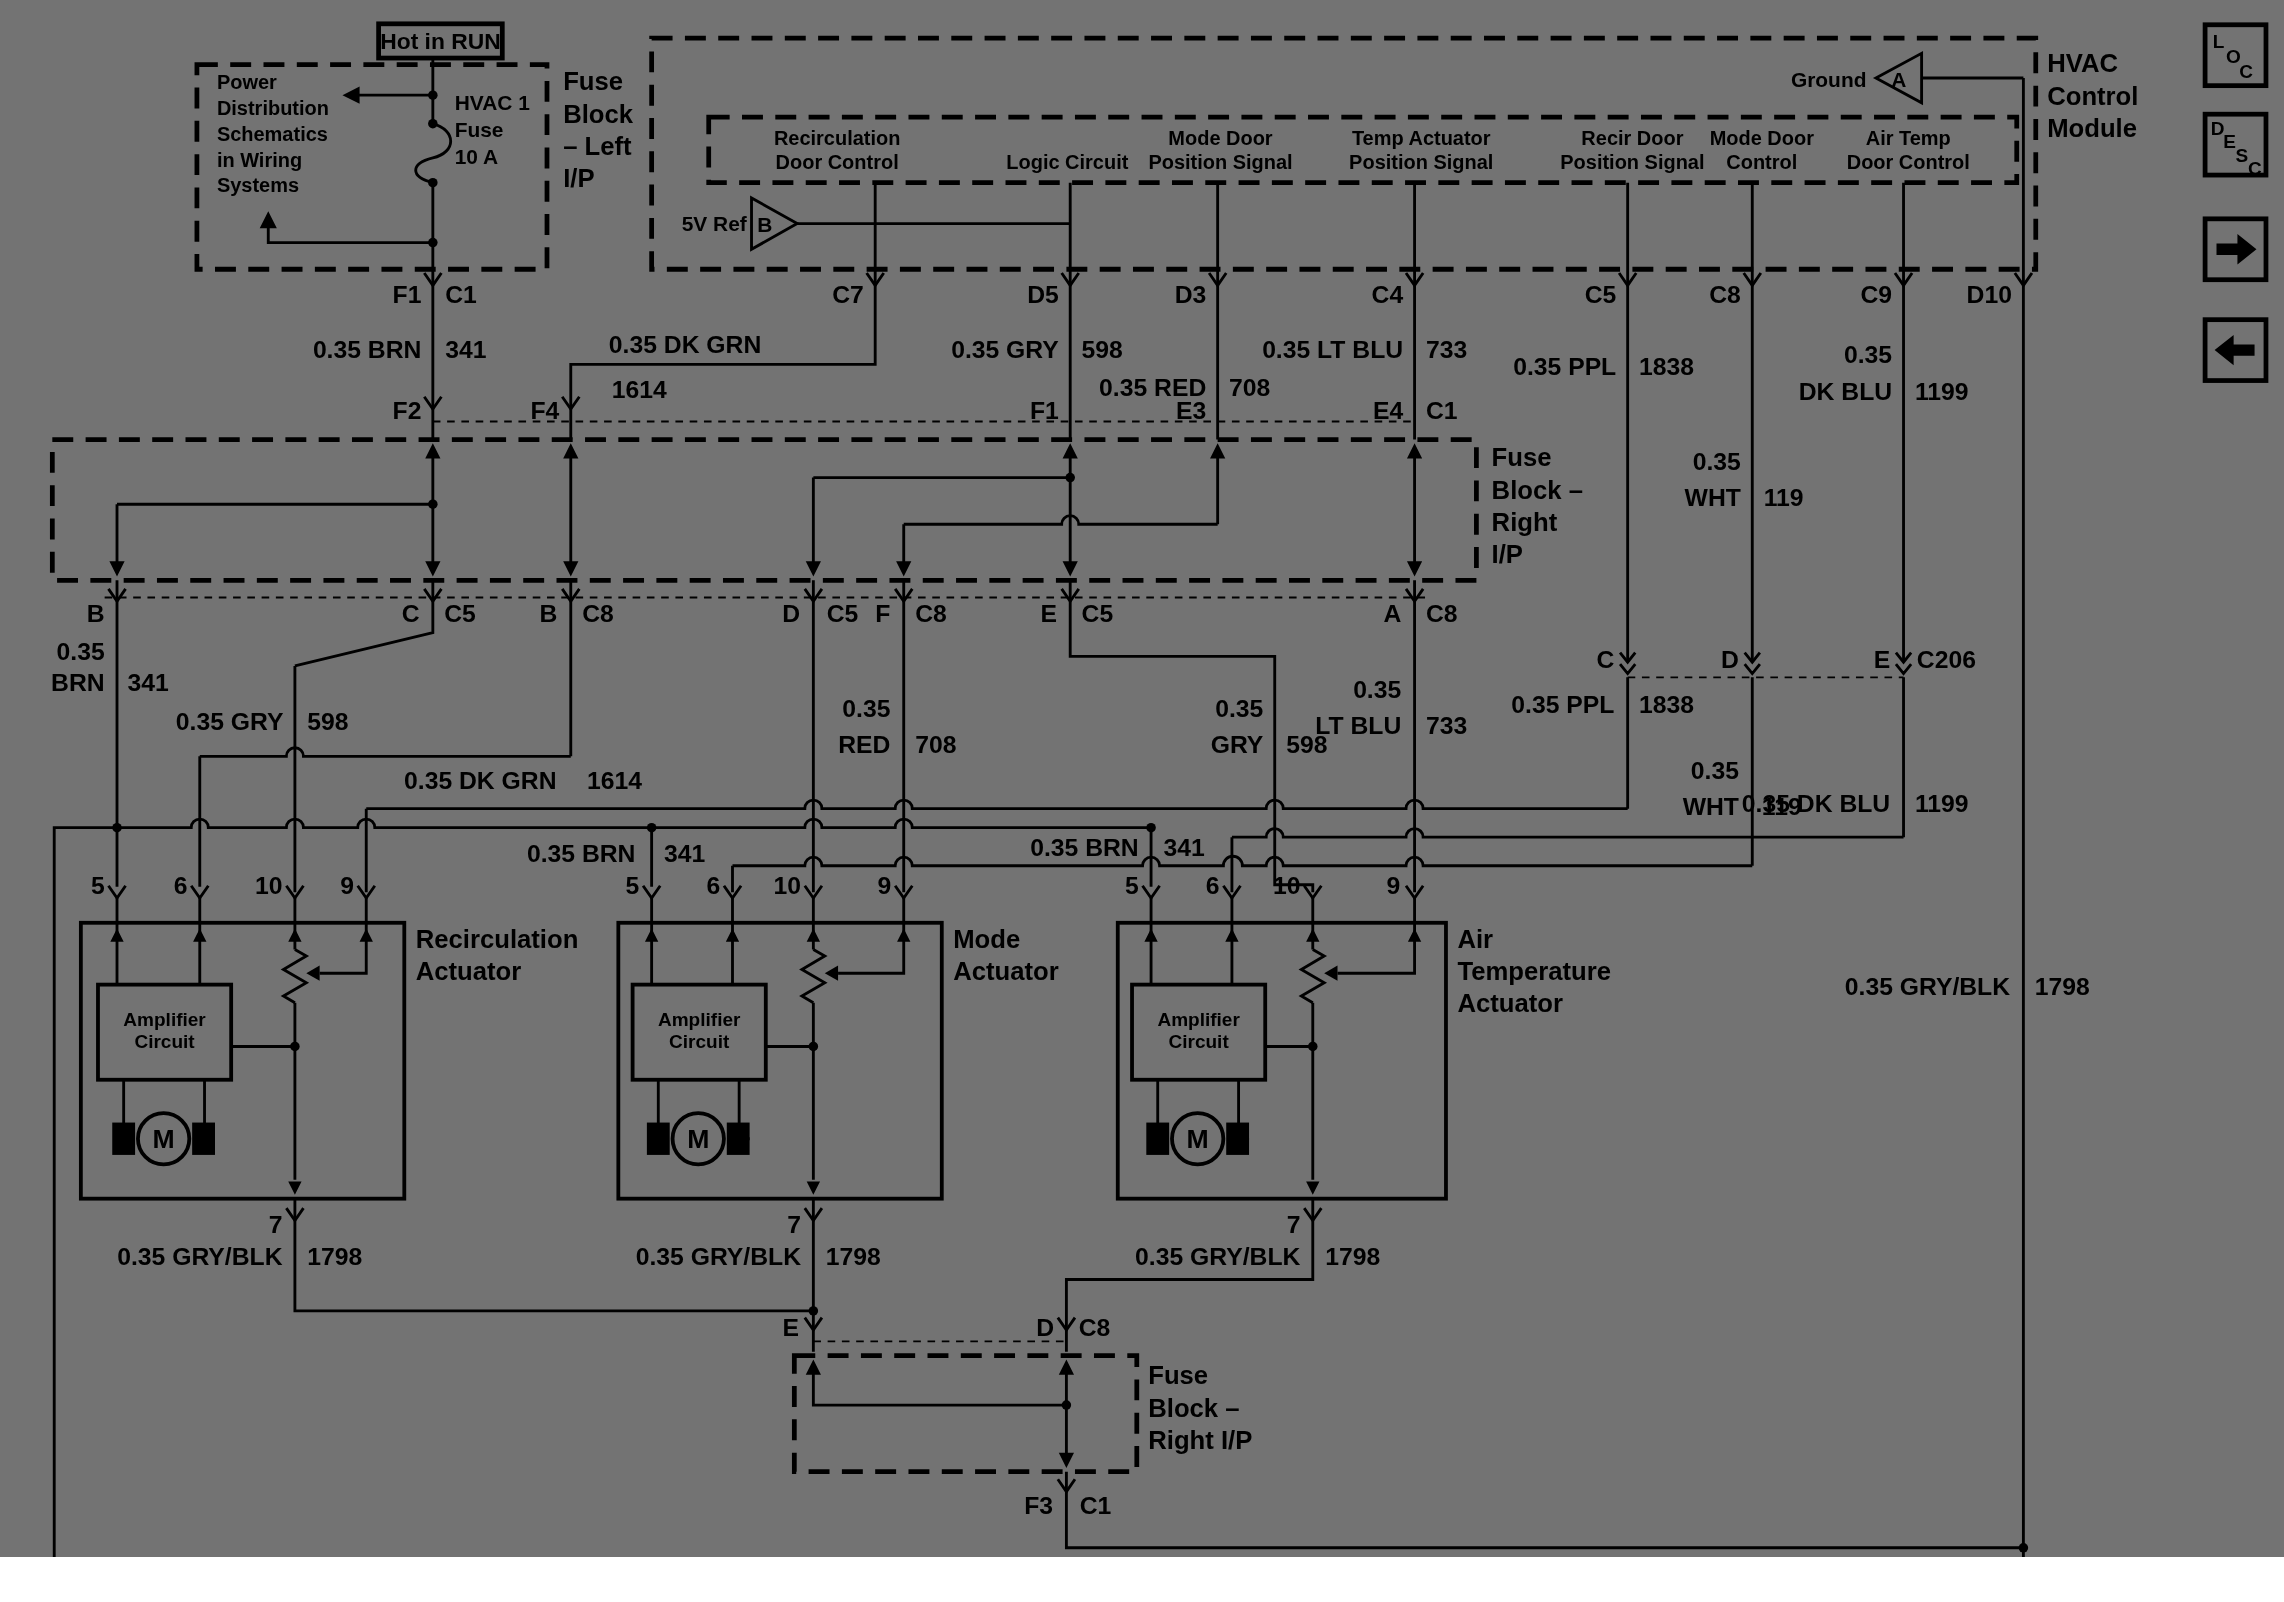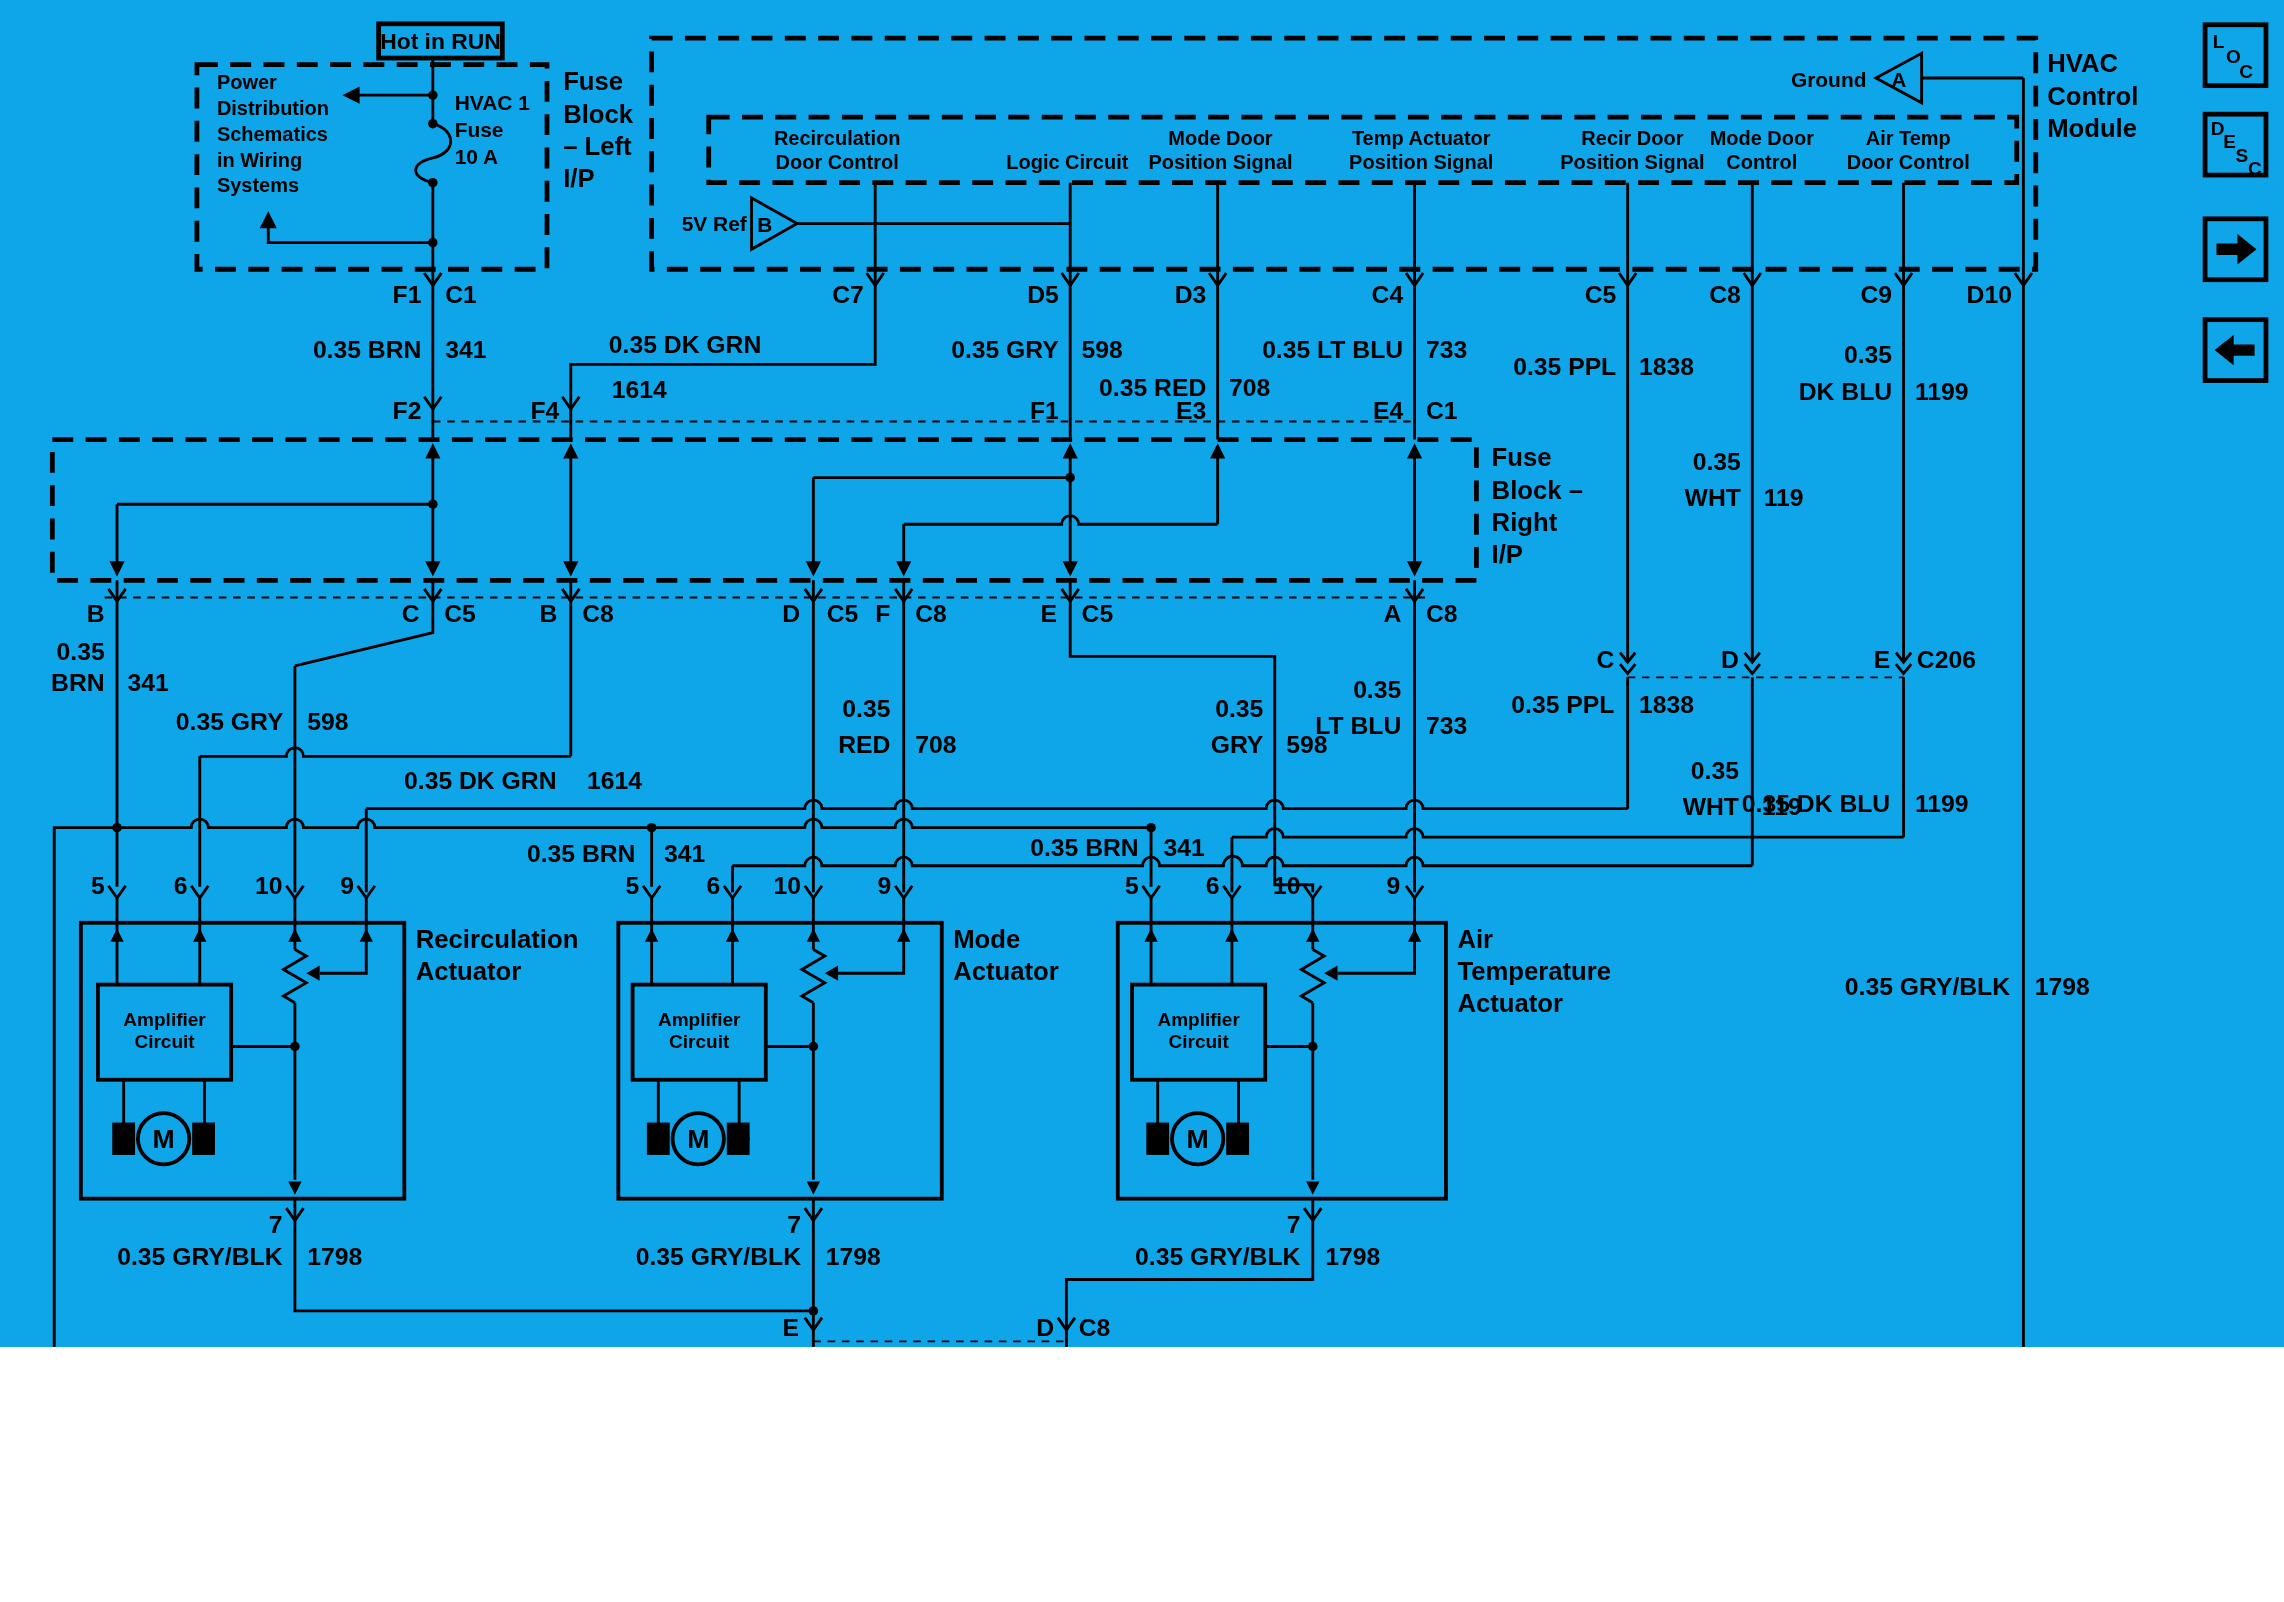--- a/index.html
+++ b/index.html
@@ -1,16 +1,16 @@
 <!DOCTYPE html>
 <html style="font-size:15px"><head>
 <meta charset="utf-8">
 <style>
   html,body{margin:0;padding:0;background:#ffffff;}
-  .stage{position:relative;width:2285px;height:1347px;background:#0ea5e9;}
+  .stage{position:relative;width:2285px;height:1557px;background:#737373;}
   svg text{font-family:"Liberation Sans","DejaVu Sans",sans-serif;font-weight:bold;fill:#000;}
   .f20{font-size:20px}.f21{font-size:21px}.f22{font-size:22px}.f24{font-size:24px}
   .f26{font-size:26px}.f27{font-size:27px}.f28{font-size:28px}
   .ra{text-anchor:end}.ctr{text-anchor:middle}
   .w{stroke:#000;stroke-width:3;fill:none}
   .bx{stroke:#000;stroke-width:4;fill:none}
   .bx5{stroke:#000;stroke-width:5;fill:none}
   .db{stroke:#000;stroke-width:5;fill:none;stroke-dasharray:22 13}
   .dt{stroke:#000;stroke-width:2;fill:none;stroke-dasharray:8 7}
   .fl{fill:#000;stroke:none}

